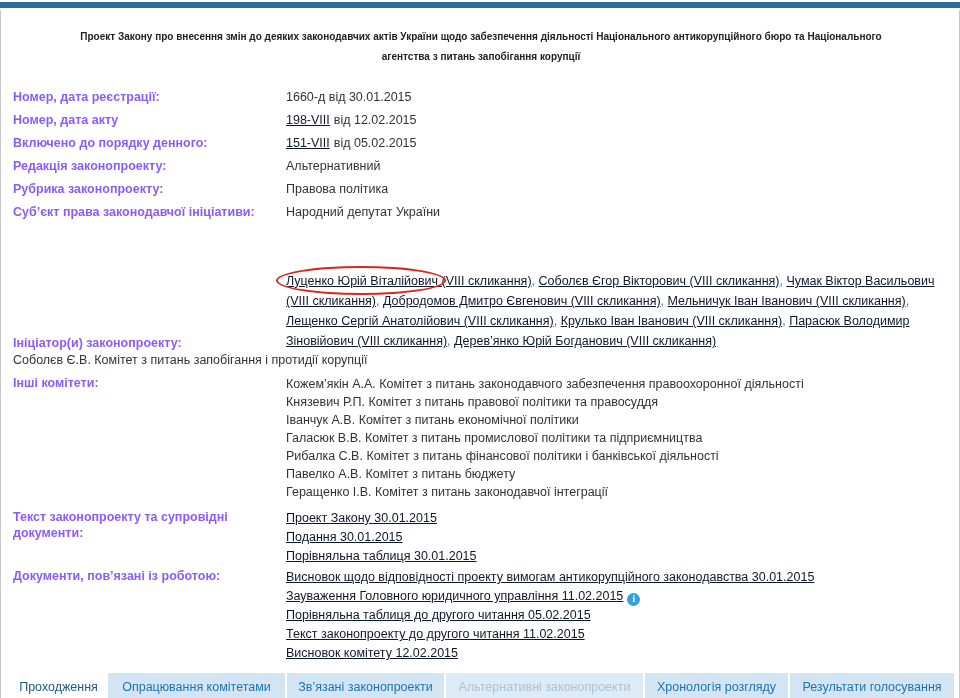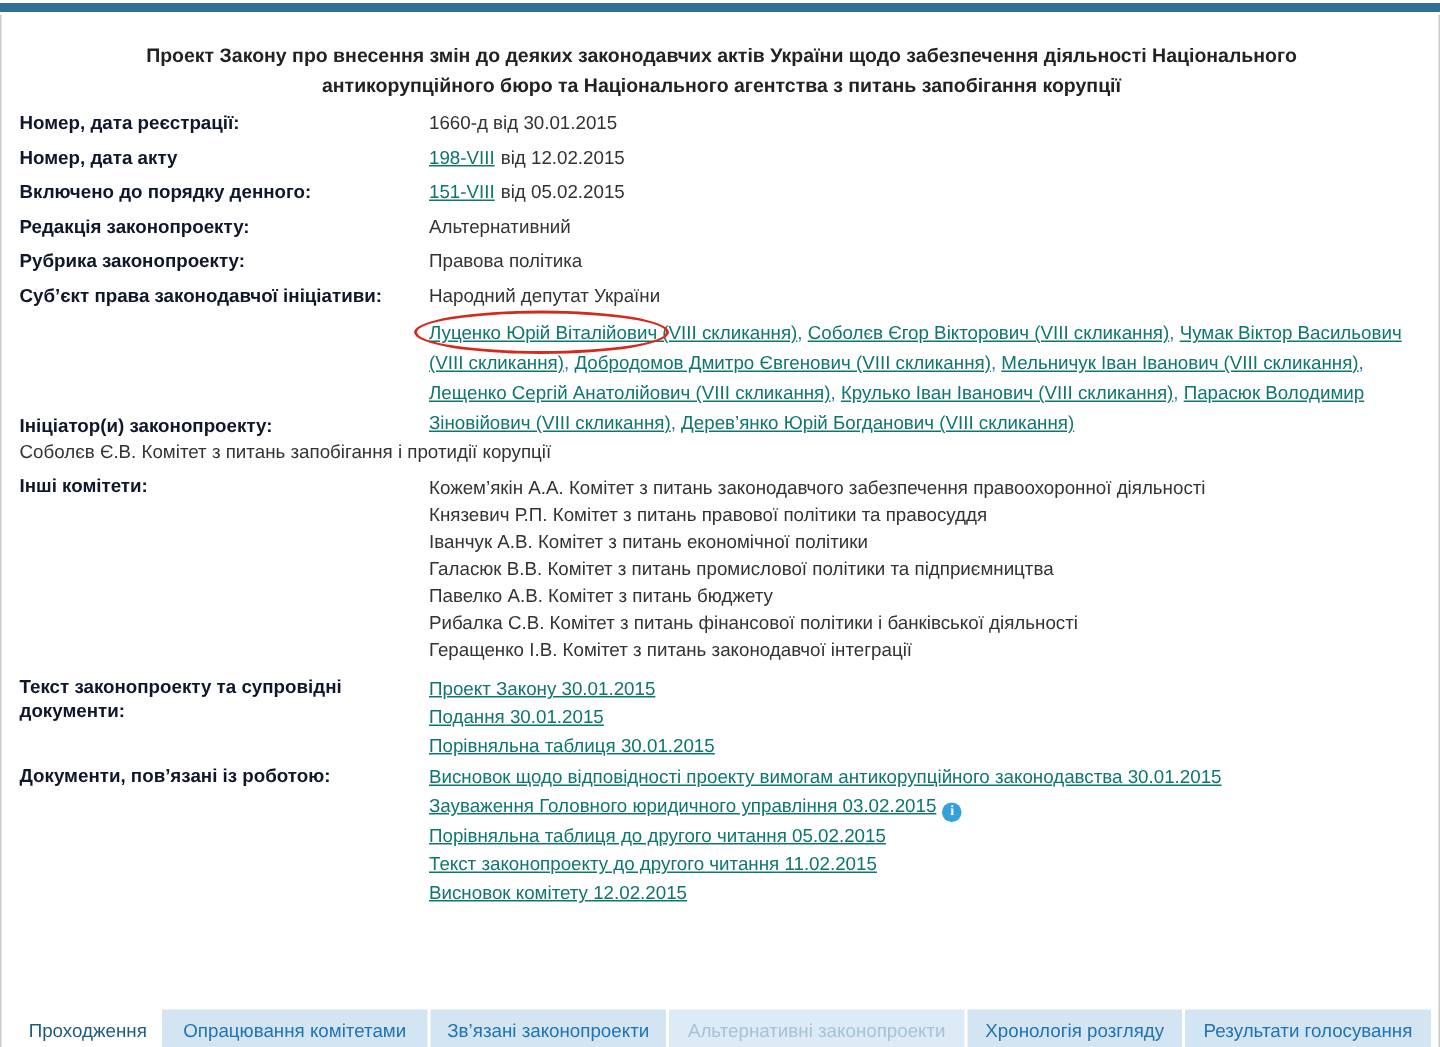--- a/index.html
+++ b/index.html
@@ -4,34 +4,34 @@
 <style>
   * { margin:0; padding:0; box-sizing:border-box; }
   html,body { width:960px; height:698px; overflow:hidden; background:#fff;
     font-family:"Liberation Sans", sans-serif; color:#333; }
   .page { position:relative; width:960px; height:698px; background:#fff; }
   .topbar { height:6px; margin-top:2px; background:#2e7095; }
   .frame { position:absolute; top:8px; left:0; right:0; bottom:0;
     border-left:1px solid #c9c9c9; border-right:1px solid #c9c9c9; }
   .content { padding:0 10px 0 12px; }
 
-  .title { font-size:13px; font-weight:bold; color:#222; text-align:center;
-    line-height:20px; max-width:852px; margin:17px auto 7px auto; }
+  .title { font-size:10px; font-weight:bold; color:#222; text-align:center;
+    line-height:20px; max-width:852px; margin:17px auto 22px auto; }
 
   .row { display:flex; align-items:flex-start; margin-bottom:7px; }
-  .label { flex:0 0 273px; font-weight:bold; color:#0f172a; font-size:12.5px; line-height:16px; padding-right:10px; }
+  .label { flex:0 0 273px; font-weight:bold; color:#8b5cf6; font-size:12.5px; line-height:16px; padding-right:10px; }
   .value { flex:1; font-size:12.5px; line-height:16px; color:#333; padding-right:6px; }
 
-  a.lnk { color:#0f766e; cursor:pointer; }
+  a.lnk { color:#0f172a; cursor:pointer; }
   .suffix { margin-left:4px; }
 
   
   .init-wrap { line-height:20px; }
   .init-item:not(:last-child)::after { content:", "; color:#2b7ab8; }
-  .circled { position:relative; display:inline-block; text-decoration:underline; }
+  .circled { position:relative; display:inline-block; text-decoration:underline;margin-top:44px; }
   .ellipse { position:absolute; left:-10px; right:-8px; top:-5px; bottom:-4px;
     border:2.5px solid #d6281c; border-radius:50%; pointer-events:none; }
 
   
   .committee-line { line-height:18px; }
 
   
   .doc-line { line-height:19px; white-space:nowrap; }
   .info-icon { display:inline-block; width:13px; height:13px; margin-left:4px;
     background:#35a0da; color:#fff; border-radius:50%; font-size:9.5px; font-weight:bold;
@@ -115,40 +115,40 @@
         <div class="value">Соболєв Є.В. Комітет з питань запобігання і протидії корупції</div>
       </div>
 
       <div class="row mb-comm">
         <div class="label">Інші комітети:</div>
         <div class="value">
           <div class="committee-line">Кожем’якін А.А. Комітет з питань законодавчого забезпечення правоохоронної діяльності</div>
           <div class="committee-line">Князевич Р.П. Комітет з питань правової політики та правосуддя</div>
           <div class="committee-line">Іванчук А.В. Комітет з питань економічної політики</div>
           <div class="committee-line">Галасюк В.В. Комітет з питань промислової політики та підприємництва</div>
+          <div class="committee-line">Рибалка С.В. Комітет з питань фінансової політики і банківської діяльності</div>
           <div class="committee-line">Павелко А.В. Комітет з питань бюджету</div>
-          <div class="committee-line">Рибалка С.В. Комітет з питань фінансової політики і банківської діяльності</div>
           <div class="committee-line">Геращенко І.В. Комітет з питань законодавчої інтеграції</div>
         </div>
       </div>
 
       <div class="row mb-bill">
         <div class="label">Текст законопроекту та супровідні документи:</div>
         <div class="value">
           <div class="doc-line"><a href="#" class="lnk">Проект Закону 30.01.2015</a></div>
           <div class="doc-line"><a href="#" class="lnk">Подання 30.01.2015</a></div>
           <div class="doc-line"><a href="#" class="lnk">Порівняльна таблиця 30.01.2015</a></div>
         </div>
       </div>
 
       <div class="row">
         <div class="label">Документи, пов’язані із роботою:</div>
         <div class="value">
           <div class="doc-line"><a href="#" class="lnk">Висновок щодо відповідності проекту вимогам антикорупційного законодавства 30.01.2015</a></div>
-          <div class="doc-line"><a href="#" class="lnk">Зауваження Головного юридичного управління 03.02.2015</a><span class="info-icon">i</span></div>
+          <div class="doc-line"><a href="#" class="lnk">Зауваження Головного юридичного управління 11.02.2015</a><span class="info-icon">i</span></div>
           <div class="doc-line"><a href="#" class="lnk">Порівняльна таблиця до другого читання 05.02.2015</a></div>
           <div class="doc-line"><a href="#" class="lnk">Текст законопроекту до другого читання 11.02.2015</a></div>
           <div class="doc-line"><a href="#" class="lnk">Висновок комітету 12.02.2015</a></div>
         </div>
       </div>
 
     </div>
 
     <div class="tabs">
       <div class="tab active">Проходження</div>

